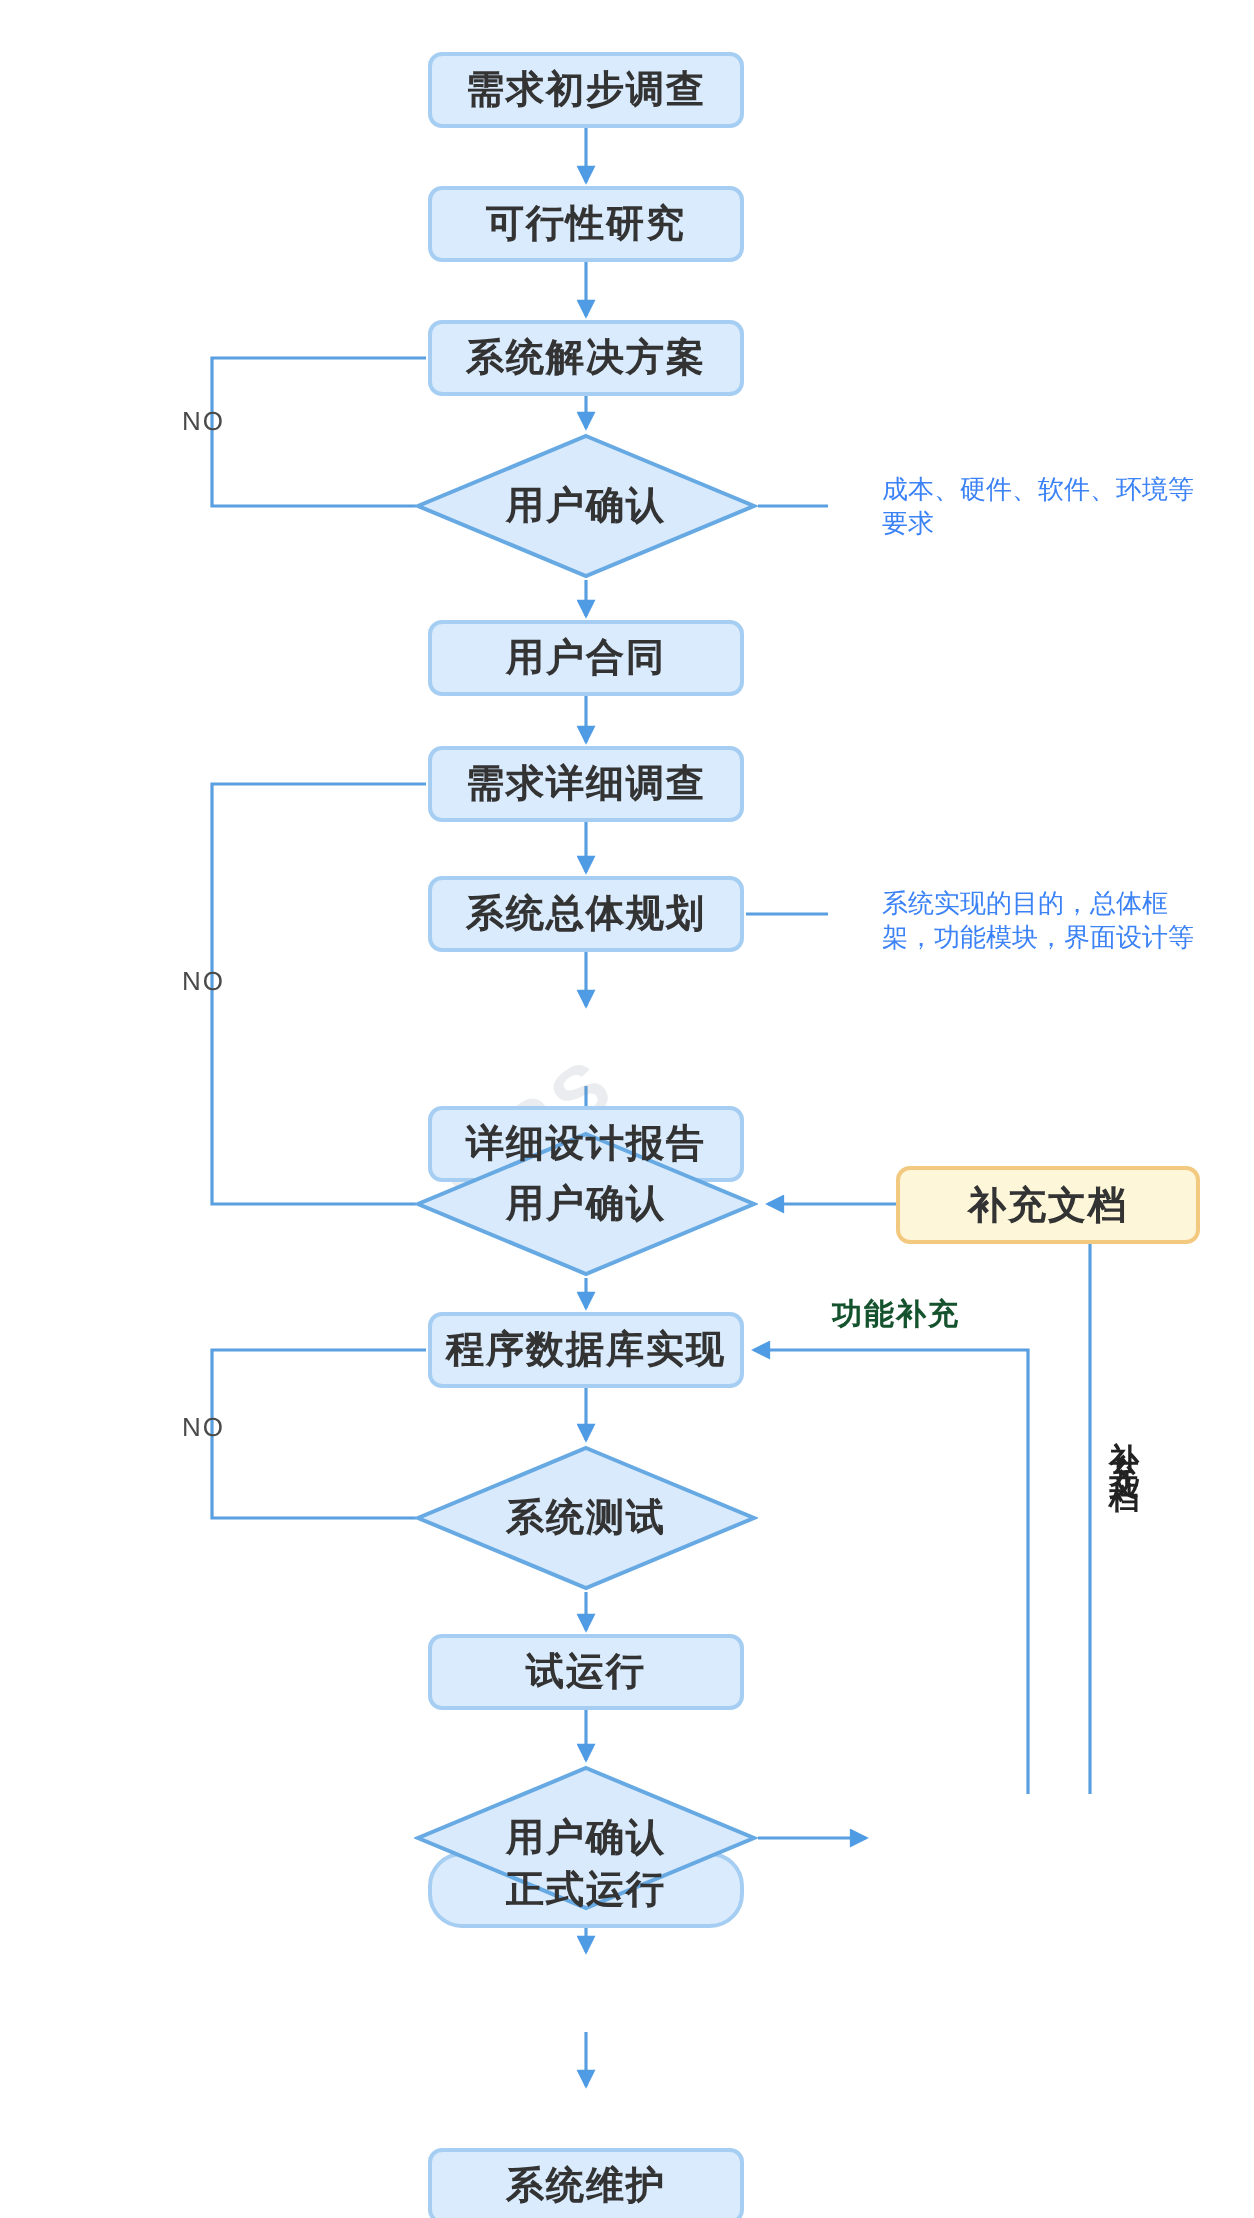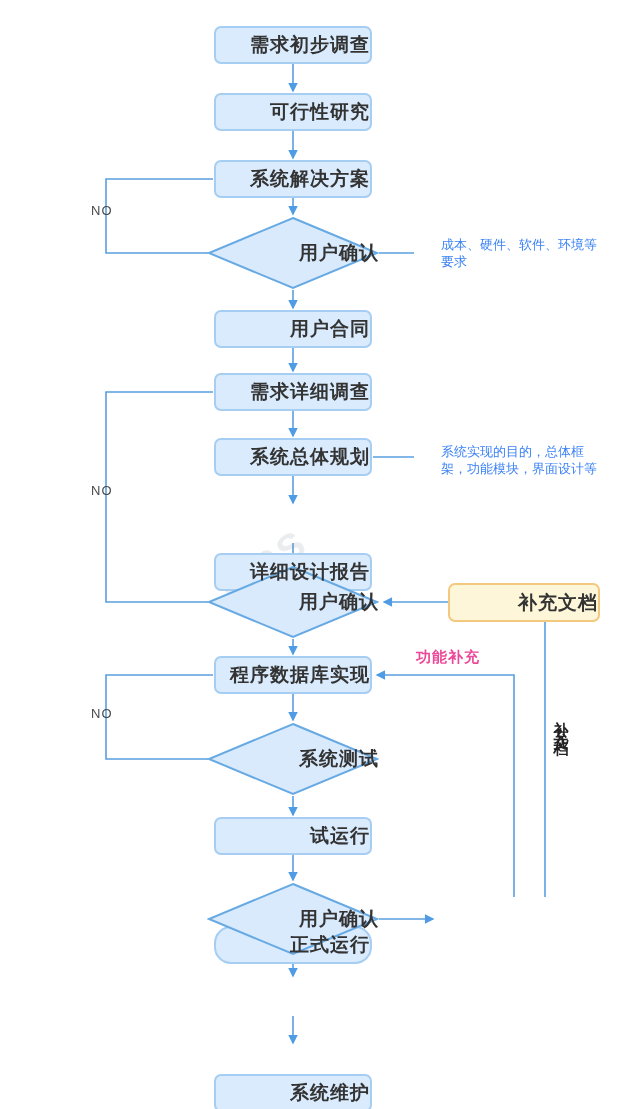--- a/index.html
+++ b/index.html
@@ -2,38 +2,38 @@
 <html><head>
 <meta charset="utf-8">
 <style>
   html,body { margin:0; padding:0; background:#ffffff; }
   .canvas {
     position:relative; width:627px; height:1109px; background:#ffffff;
     font-family:"Liberation Sans", sans-serif; overflow:hidden;
   }
   .wires { position:absolute; left:0; top:0; width:627px; height:1109px; }
   .conn { stroke:#5a9fe0; stroke-width:1.6; fill:none; }
-  .node { position:absolute; display:flex; align-items:center; justify-content:flex-end; box-sizing:border-box; }
+  .node { position:absolute; display:flex; align-items:center; justify-content:center; box-sizing:border-box; }
   .process {
     width:158px; height:38px; background:#d9ebfc;
     border:2px solid #a6cdf2; border-radius:7px;
   }
   .side-note {
     background:#fdf6d8; border:2px solid #f3c97f; border-radius:7px;
   }
   .diamond { width:172px; height:74px; }
   .diamond .dshape { position:absolute; left:0; top:0; }
   .diamond .dshape polygon { fill:#d9eafc; stroke:#66a9e3; stroke-width:2; }
   .nlabel {
     position:relative; z-index:1; font-size:19px; font-weight:bold;
     color:#333333; letter-spacing:1px; white-space:nowrap;
   }
   .anno { position:absolute; font-size:13px; line-height:17px; color:#3b82f6;margin-left:22px; }
   .no-label { position:absolute; font-size:13px; color:#4a4a4a; letter-spacing:1px; }
-  .edge-label-h { position:absolute; font-size:15px; font-weight:bold; color:#ec4899; letter-spacing:1px; }
+  .edge-label-h { position:absolute; font-size:15px; font-weight:bold; color:#14532d; letter-spacing:1px; }
   .edge-label-v {
     position:absolute; writing-mode:vertical-lr; font-size:15px; font-weight:bold;
     color:#222222; letter-spacing:7px;
   }
   .watermark {
     position:absolute; left:215px; top:545px; font-size:38px; font-weight:bold;
     color:rgba(125,138,156,0.16); transform:rotate(-35deg); letter-spacing:4px;
     pointer-events:none;
   }
 </style>

